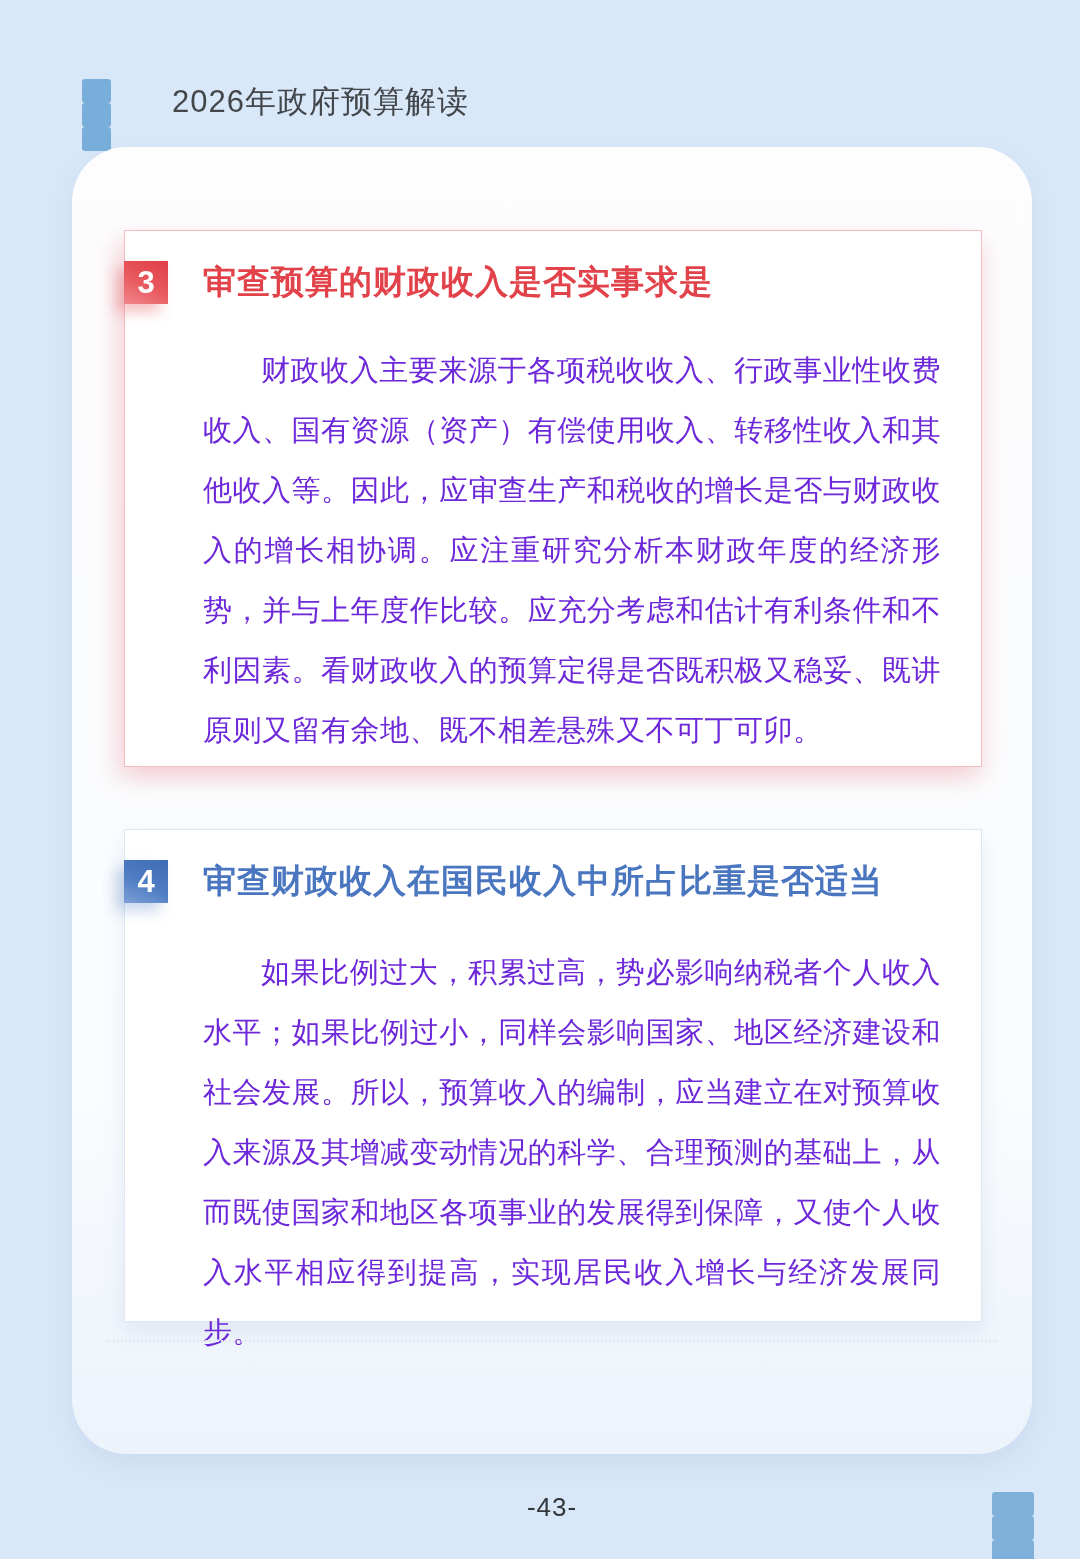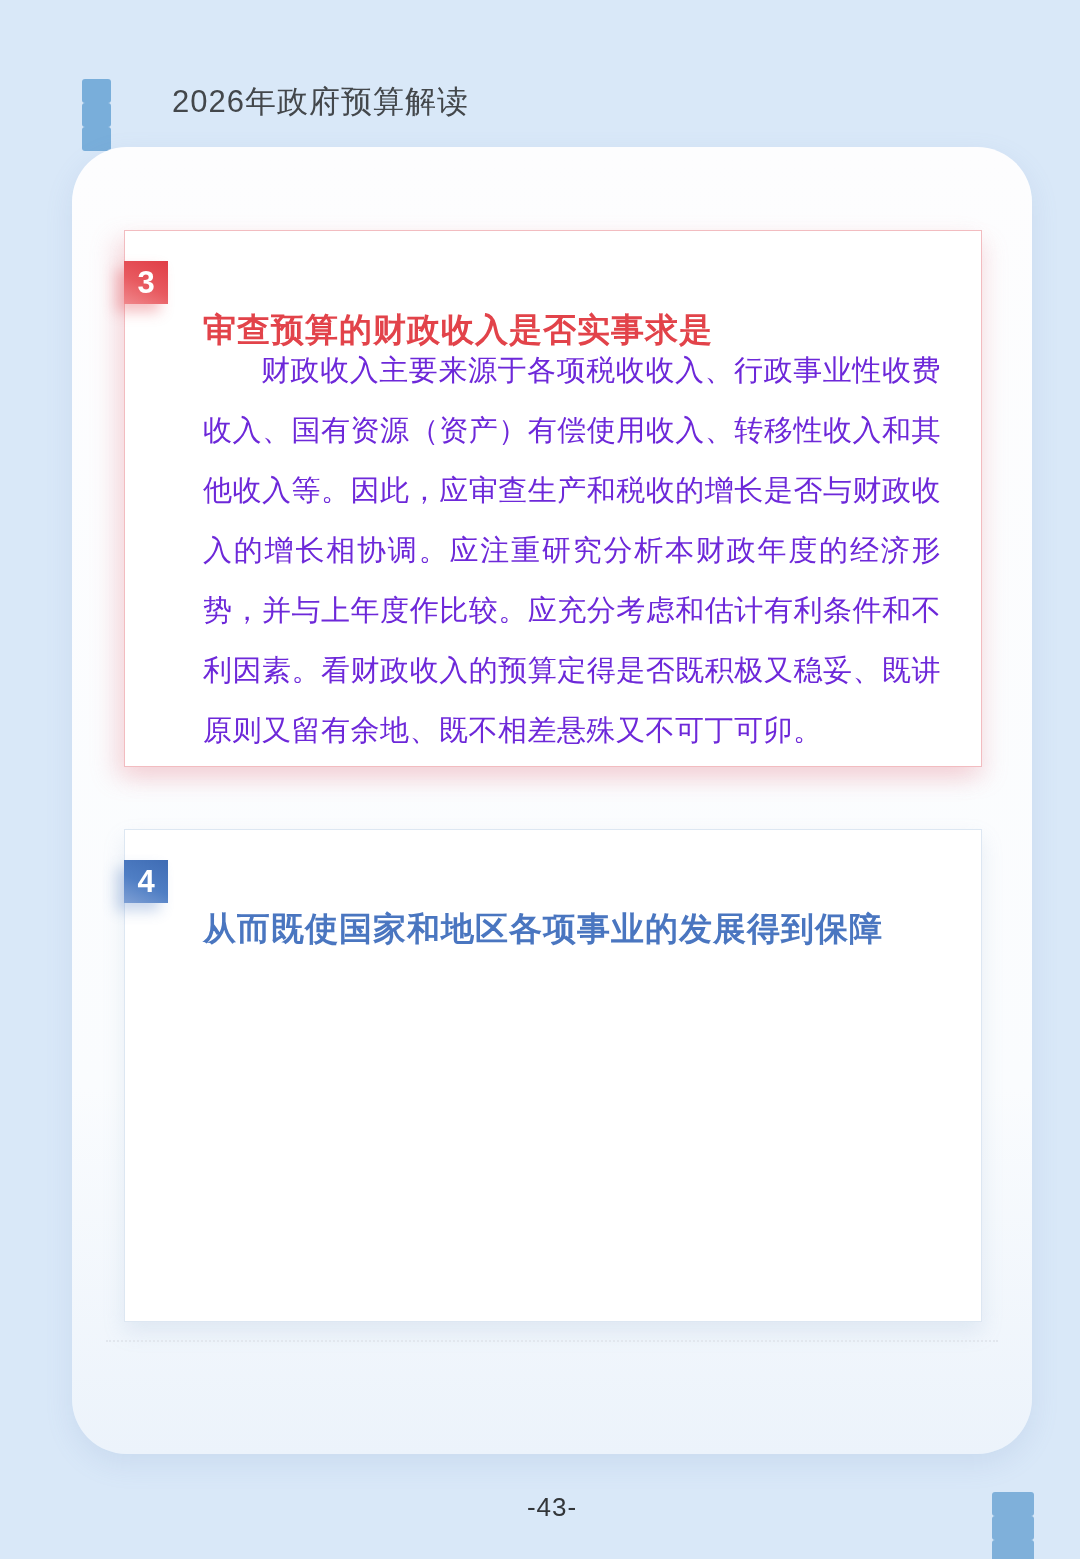--- a/index.html
+++ b/index.html
@@ -58,21 +58,20 @@
   .blue .badge {
     background:linear-gradient(205deg, #3f6cb4 0%, #4f7ec4 55%, #7e9fd4 100%);
     box-shadow:-8px 8px 14px rgba(74,118,192,0.30);
   }
 
   .section-heading {
     position:absolute; left:66px; top:30px; height:43px;
     display:flex; align-items:center;
     font-size:33px; font-weight:bold; letter-spacing:1px;
     white-space:nowrap;
-    margin-top:48px;
   }
   .red .section-heading { color:#e2434a; }
   .blue .section-heading { color:#4a76c0; }
 
   .section-body {
     position:absolute; left:66px; width:762px;
     font-size:29px; line-height:60px; color:#6d28d9;
     text-align:justify; text-indent:58px;
     letter-spacing:0.5px;
   }
@@ -108,21 +107,22 @@
 <div class="outer-card">
 
   <div class="section-card red">
     <div class="badge">3</div>
     <div class="section-heading">审查预算的财政收入是否实事求是</div>
     <div class="section-body">财政收入主要来源于各项税收收入、行政事业性收费收入、国有资源（资产）有偿使用收入、转移性收入和其他收入等。因此，应审查生产和税收的增长是否与财政收入的增长相协调。应注重研究分析本财政年度的经济形势，并与上年度作比较。应充分考虑和估计有利条件和不利因素。看财政收入的预算定得是否既积极又稳妥、既讲原则又留有余地、既不相差悬殊又不可丁可卯。</div>
   </div>
 
   <div class="section-card blue">
     <div class="badge">4</div>
-    <div class="section-heading">从而既使国家和地区各项事业的发展得到保障</div>
+    <div class="section-heading">审查财政收入在国民收入中所占比重是否适当</div>
+    <div class="section-body">如果比例过大，积累过高，势必影响纳税者个人收入水平；如果比例过小，同样会影响国家、地区经济建设和社会发展。所以，预算收入的编制，应当建立在对预算收入来源及其增减变动情况的科学、合理预测的基础上，从而既使国家和地区各项事业的发展得到保障，又使个人收入水平相应得到提高，实现居民收入增长与经济发展同步。</div>
   </div>
 
   <div class="dotted-divider"></div>
 </div>
 
 <div class="footer">
   <div class="footer-page-number">-43-</div>
   <div class="lines-icon">
     <span></span>
       <span></span>

